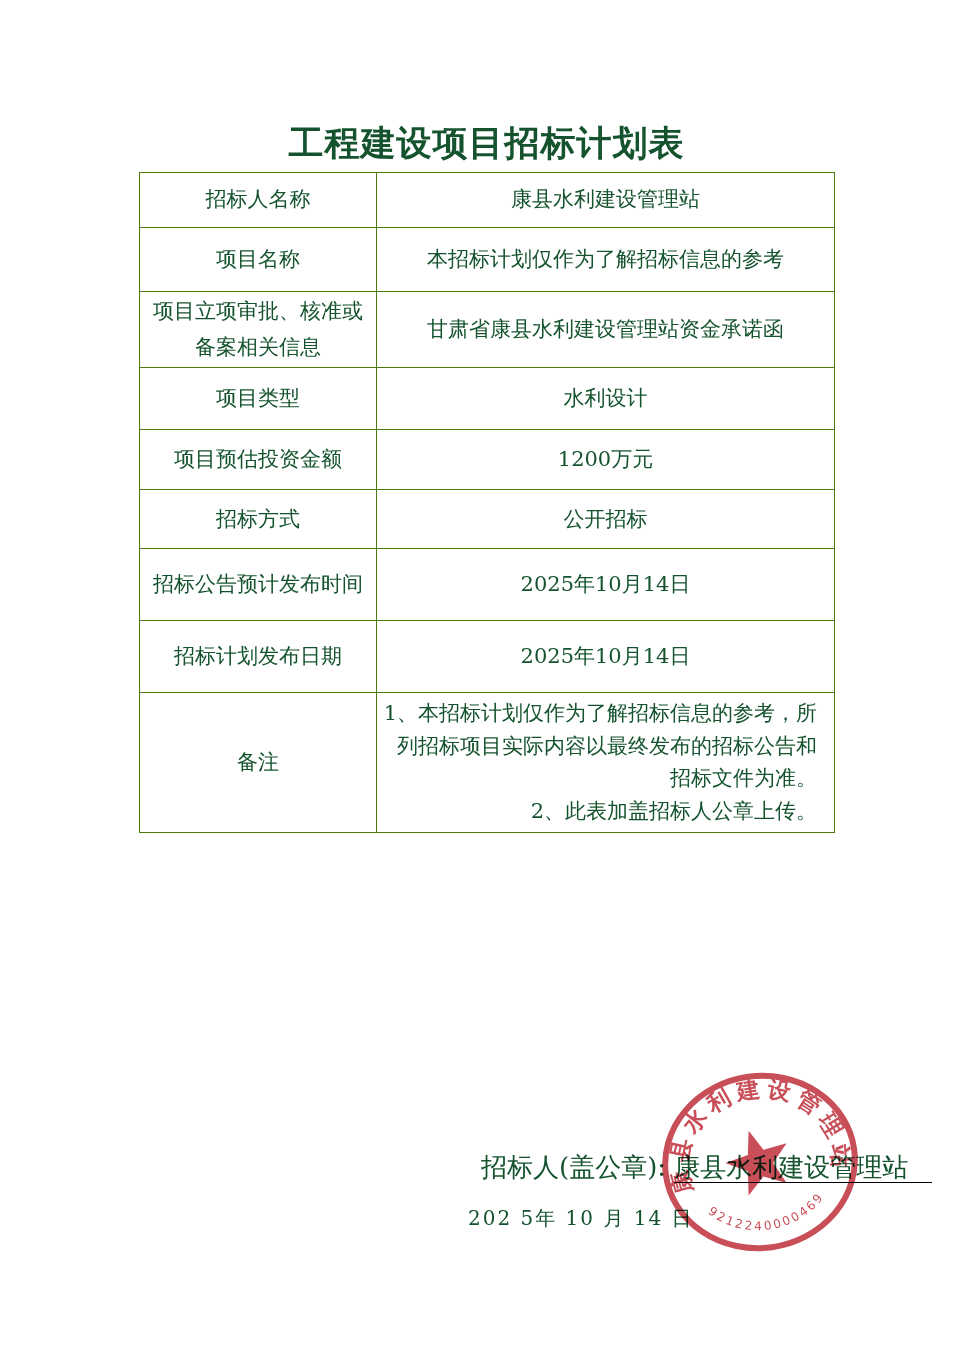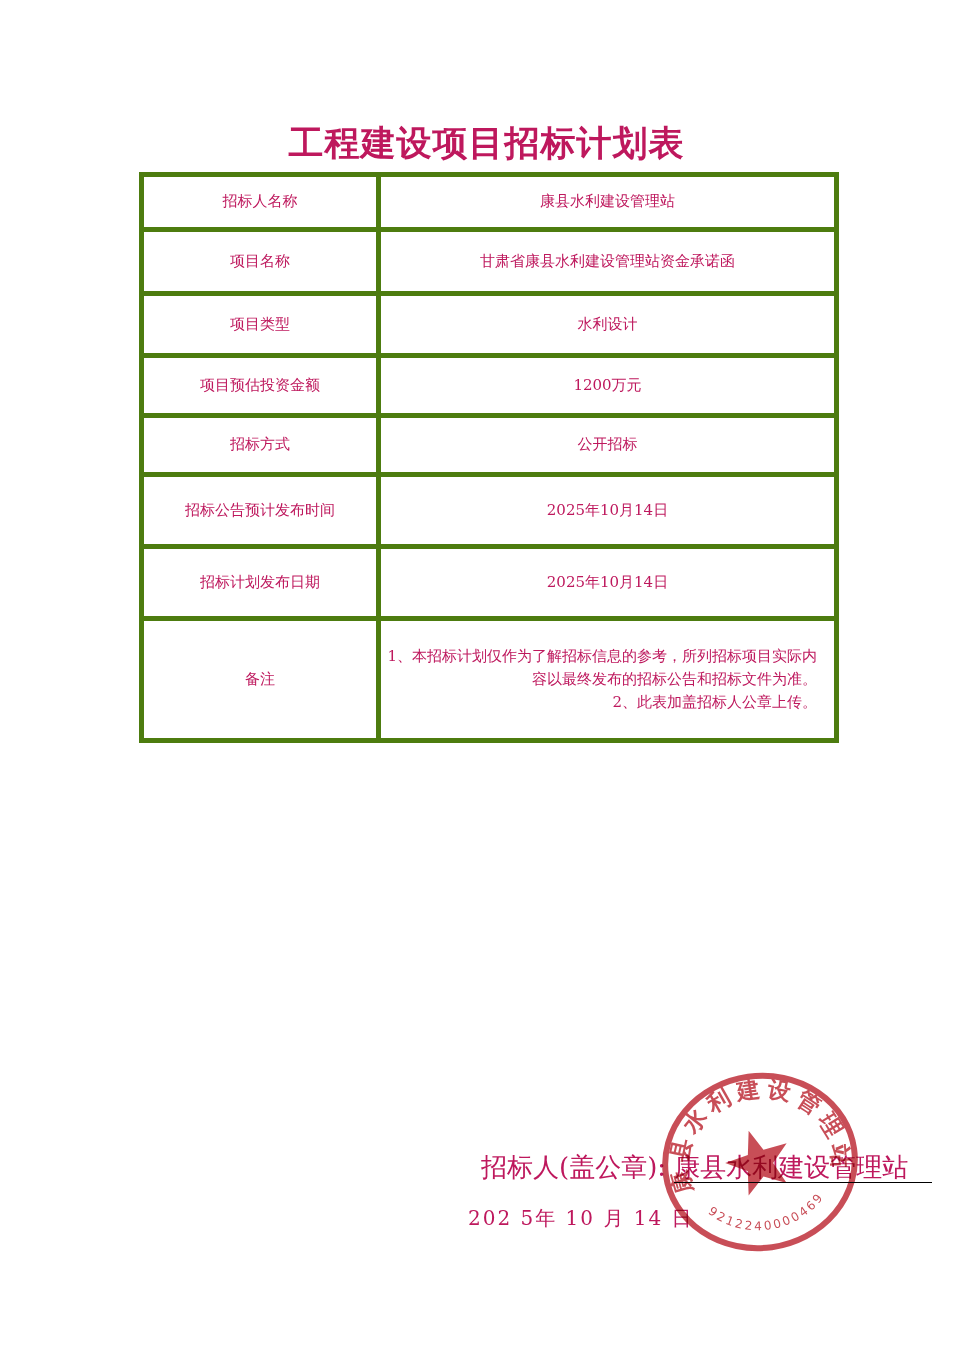--- a/index.html
+++ b/index.html
@@ -1,37 +1,37 @@
 <!DOCTYPE html>
 <html><head>
 <meta charset="utf-8">
 <style>
   html,body { margin:0; padding:0; background:#ffffff; }
   .page {
     position:relative;
     width:966px; height:1365px;
     background:#ffffff;
     font-family:"DejaVu Serif","Liberation Serif",serif;
-    color:#be185d;
+    color:#14532d;
     overflow:hidden;
     border-radius:27px;
   }
   .doc-title {
     position:absolute; top:120px; left:139px; width:695px;
     margin:0; text-align:center;
     font-family:"DejaVu Sans","Liberation Sans",sans-serif;
     font-size:35px; font-weight:bold; letter-spacing:1px;
   }
   table.plan-table {
     position:absolute; top:172px; left:139px;
     width:695px; border-collapse:collapse; table-layout:fixed;
   }
   .plan-table td {
-    border:5px solid #4d7c0f;
-    font-size:15px; line-height:1.7;
+    border:1px solid #4d7c0f;
+    font-size:21px; line-height:1.7;
     text-align:center; vertical-align:middle;
     padding:2px 4px;
     overflow:hidden;
   }
   .plan-table td.label-cell { padding:2px 10px; }
   .plan-table td.remark-cell {
     text-align:right;
     padding:4px 17px 4px 6px;
     white-space:pre-line;
     line-height:1.55;
@@ -63,20 +63,24 @@
         <col style="width:237px">
         <col style="width:458px">
       </colgroup>
     <tbody>
       <tr style="height:55px">
         <td class="label-cell">招标人名称</td>
         <td>康县水利建设管理站</td>
       </tr>
       <tr style="height:64px">
         <td class="label-cell">项目名称</td>
+        <td>本招标计划仅作为了解招标信息的参考</td>
+      </tr>
+      <tr style="height:74px">
+        <td class="label-cell">项目立项审批、核准或备案相关信息</td>
         <td>甘肃省康县水利建设管理站资金承诺函</td>
       </tr>
       <tr style="height:62px">
         <td class="label-cell">项目类型</td>
         <td>水利设计</td>
       </tr>
       <tr style="height:60px">
         <td class="label-cell">项目预估投资金额</td>
         <td>1200万元</td>
       </tr>

